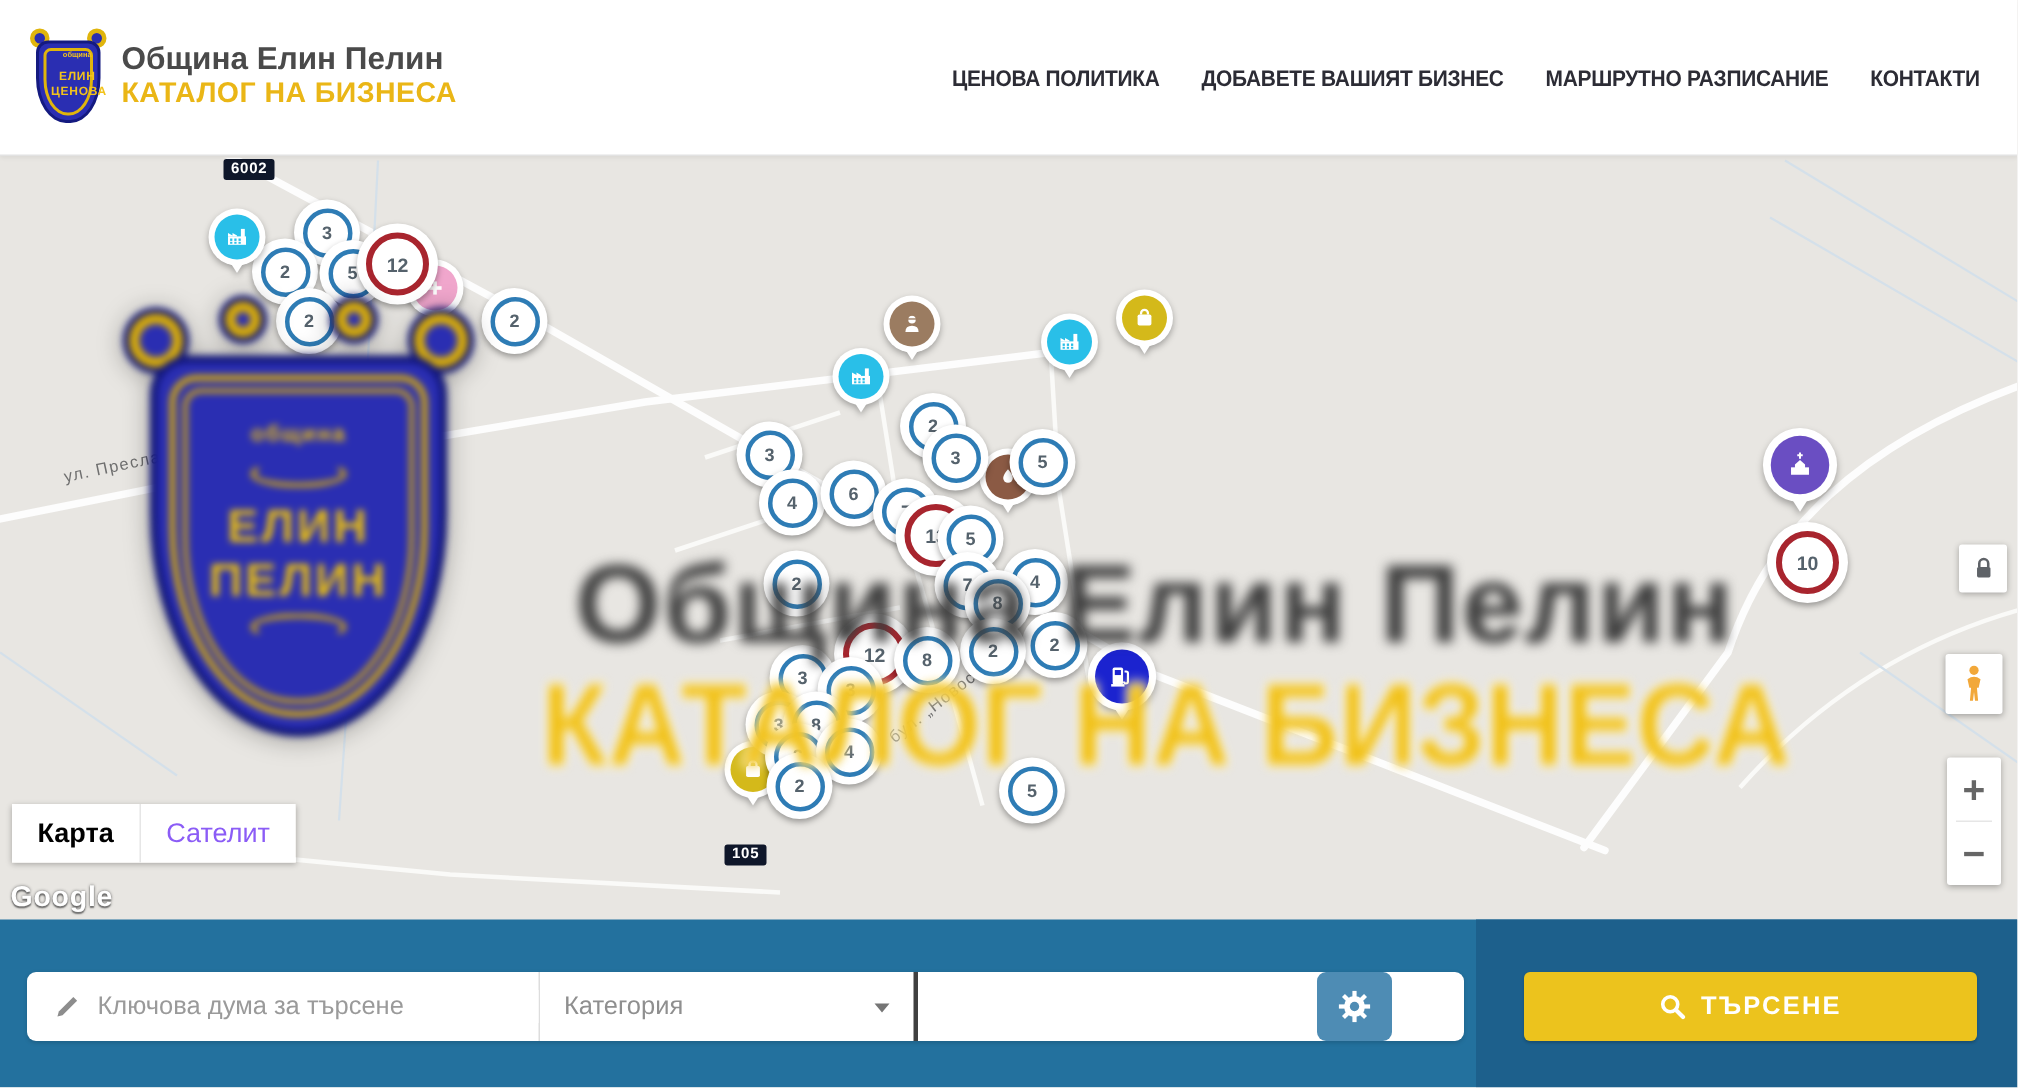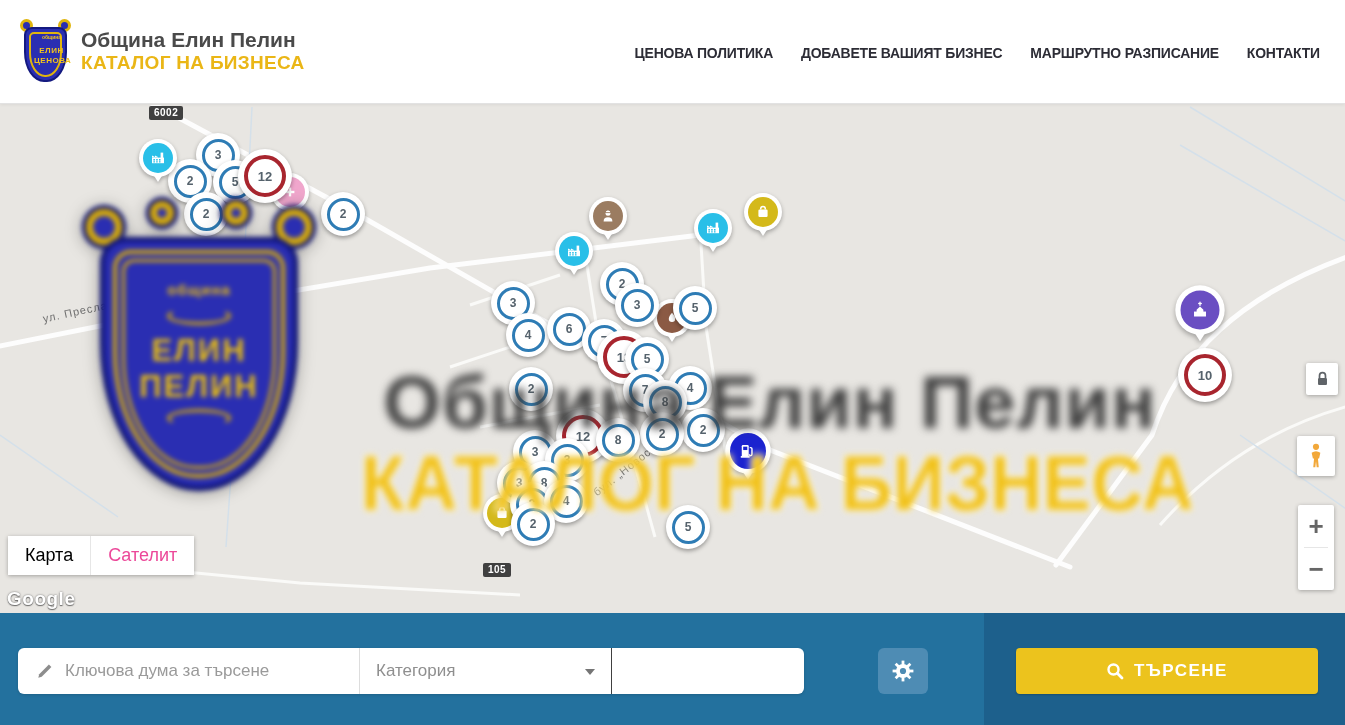--- a/index.html
+++ b/index.html
@@ -24,21 +24,21 @@
   .ms-2{top:36px;font-size:8px;letter-spacing:.5px;}
   .brand-text .t1{font-size:21px;font-weight:700;color:#4a4a4a;line-height:24px;}
   .brand-text .t2{font-size:19px;font-weight:700;color:#eab616;line-height:22px;letter-spacing:.3px;}
   .nav{position:absolute;right:25px;top:0;height:104px;display:flex;align-items:center;gap:30px;
        transform:scaleX(.93);transform-origin:right center;}
   .nav-item{font-size:15px;font-weight:700;color:#2c2c35;letter-spacing:-.2px;cursor:pointer;white-space:nowrap;}
 
   
   .map{position:absolute;left:0;top:105px;width:1345px;height:508px;background:#e8e6e2;overflow:hidden;}
   .roads{position:absolute;left:0;top:0;z-index:1;}
-  .badge{position:absolute;z-index:2;background:#404040;color:#fff;font-size:10px;font-weight:700;
+  .badge{position:absolute;z-index:2;background:#0f172a;color:#fff;font-size:10px;font-weight:700;
          padding:1px 5px 2px;border-radius:2px;letter-spacing:.5px;}
   .street-label{position:absolute;z-index:2;color:#6f6f6f;font-size:11px;letter-spacing:1px;white-space:nowrap;}
 
   
   #markers{position:absolute;inset:0;z-index:3;}
   .cluster{position:absolute;width:44px;height:44px;background:#fff;border-radius:50%;
            box-shadow:0 2px 4px rgba(0,0,0,.35);cursor:pointer;}
   .cluster .ring{position:absolute;inset:5.5px;border:3px solid #2e7cb5;border-radius:50%;
            display:flex;align-items:center;justify-content:center;background:#fff;}
   .cluster .n{font-size:12px;color:#55626c;font-weight:700;}
@@ -78,44 +78,44 @@
   .ws-1{top:122px;font-size:31px;letter-spacing:2px;color:#f0c31a;}
   .ws-2{top:158px;font-size:31px;letter-spacing:2px;color:#f0c31a;}
   .orn{position:absolute;left:50%;transform:translateX(-50%);width:64px;height:18px;
        border:3px solid #d8ad08;border-radius:50%;border-top-color:transparent;}
   .orn.o1{top:96px;}.orn.o2{top:198px;border-top-color:#d8ad08;border-bottom-color:transparent;}
 
   
   .gbtn{position:absolute;background:#fff;box-shadow:0 1px 4px rgba(0,0,0,.3);z-index:6;cursor:pointer;}
   .maptype{position:absolute;left:8px;top:431px;z-index:6;display:flex;box-shadow:0 1px 4px rgba(0,0,0,.3);}
   .maptype .mt{height:39px;background:#fff;display:flex;align-items:center;padding:0 17px;font-size:18px;cursor:pointer;}
-  .mt-map{color:#000;font-weight:400;border-right:1px solid #e6e6e6;}
-  .mt-sat{color:#ec4899;}
+  .mt-map{color:#000;font-weight:700;border-right:1px solid #e6e6e6;}
+  .mt-sat{color:#8b5cf6;}
   .lock-btn{left:1306px;top:258px;width:32px;height:32px;border-radius:2px;display:flex;align-items:center;justify-content:center;}
   .pegman-btn{left:1297px;top:331px;width:38px;height:40px;border-radius:2px;display:flex;align-items:center;justify-content:center;}
   .zoomctl{position:absolute;left:1298px;top:400px;width:36px;height:85px;background:#fff;border-radius:2px;
            box-shadow:0 1px 4px rgba(0,0,0,.3);z-index:6;display:flex;flex-direction:column;}
   .zoomctl .zb{flex:1;display:flex;align-items:center;justify-content:center;font-size:26px;color:#666;cursor:pointer;font-weight:700;}
   .zoomctl .zdiv{height:1px;background:#e6e6e6;margin:0 6px;}
   .google-logo{position:absolute;left:7px;bottom:3px;z-index:6;color:#fff;font-size:19px;font-weight:700;letter-spacing:.5px;
            text-shadow:0 0 2px rgba(90,90,90,.9),0 1px 1px rgba(70,70,70,.7);}
   .attribution{position:absolute;right:0;bottom:0;z-index:6;display:flex;align-items:center;height:16px;
            background:rgba(245,245,245,.82);font-size:10px;color:#3c4043;}
   .attribution span{padding:0 7px;white-space:nowrap;}
   .attribution span + span{border-left:1px solid rgba(0,0,0,.18);}
 
   
   .searchbar{position:absolute;left:0;top:613px;width:1345px;height:112px;background:#23719e;z-index:20;}
   .searchbar .dark{position:absolute;left:984px;top:0;width:361px;height:112px;background:#1d608c;}
-  .combo{position:absolute;left:18px;top:35px;width:786px;height:46px;background:#fff;border-radius:6px;
+  .combo{position:absolute;left:18px;top:35px;width:958px;height:46px;background:#fff;border-radius:6px;
          display:flex;box-shadow:0 1px 3px rgba(0,0,0,.15);}
   .sec{position:relative;display:flex;align-items:center;}
   .sec.kw{width:342px;padding-left:18px;border-right:1px solid #ddd;}
   .sec.dd{cursor:pointer;}
-  .sec.cat{width:252px;padding-left:16px;border-right:1px solid #404040;}
+  .sec.cat{width:252px;padding-left:16px;border-right:3px solid #404040;}
   .sec.loc{width:256px;padding-left:16px;}
   .kw input{border:none;outline:none;flex:1;font-size:17px;color:#555;margin-left:10px;min-width:0;}
   .kw input::placeholder{color:#9a9a9a;}
   .ddlabel{font-size:17px;color:#8f8f8f;}
   .caret{position:absolute;right:16px;top:50%;margin-top:-2px;width:0;height:0;
          border-left:5px solid transparent;border-right:5px solid transparent;border-top:6px solid #757575;}
   .gear-btn{position:absolute;left:878px;top:35px;width:50px;height:46px;background:#4e8cb4;border-radius:6px;
          display:flex;align-items:center;justify-content:center;cursor:pointer;}
   .search-btn{position:absolute;left:1016px;top:35px;width:302px;height:46px;background:#ecc31d;border:none;
          border-radius:4px;display:flex;align-items:center;justify-content:center;gap:10px;cursor:pointer;

